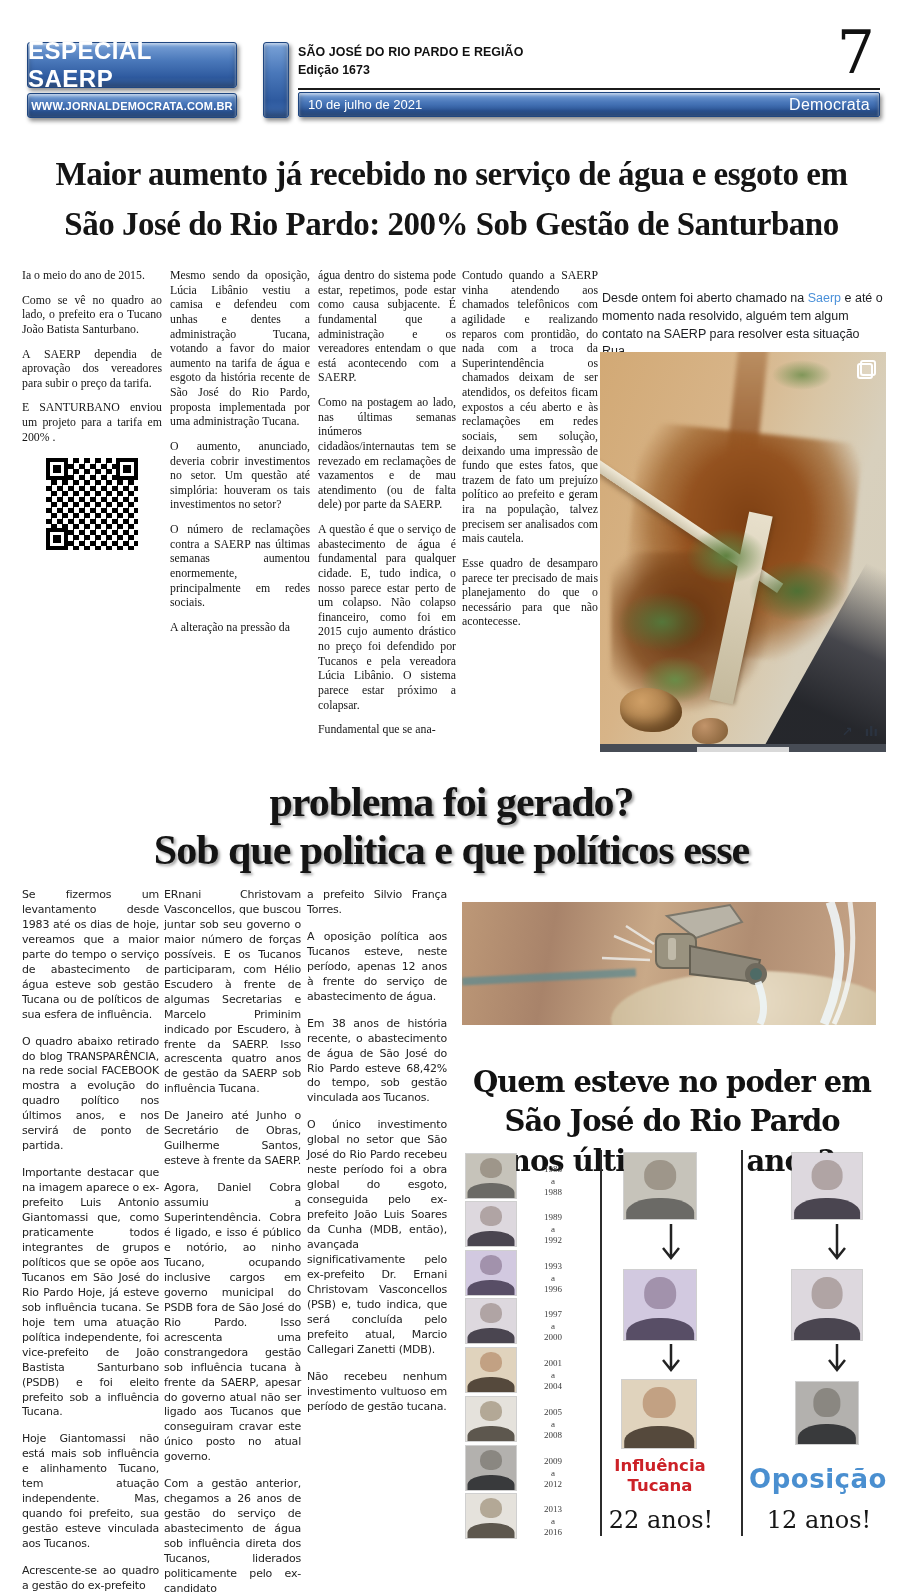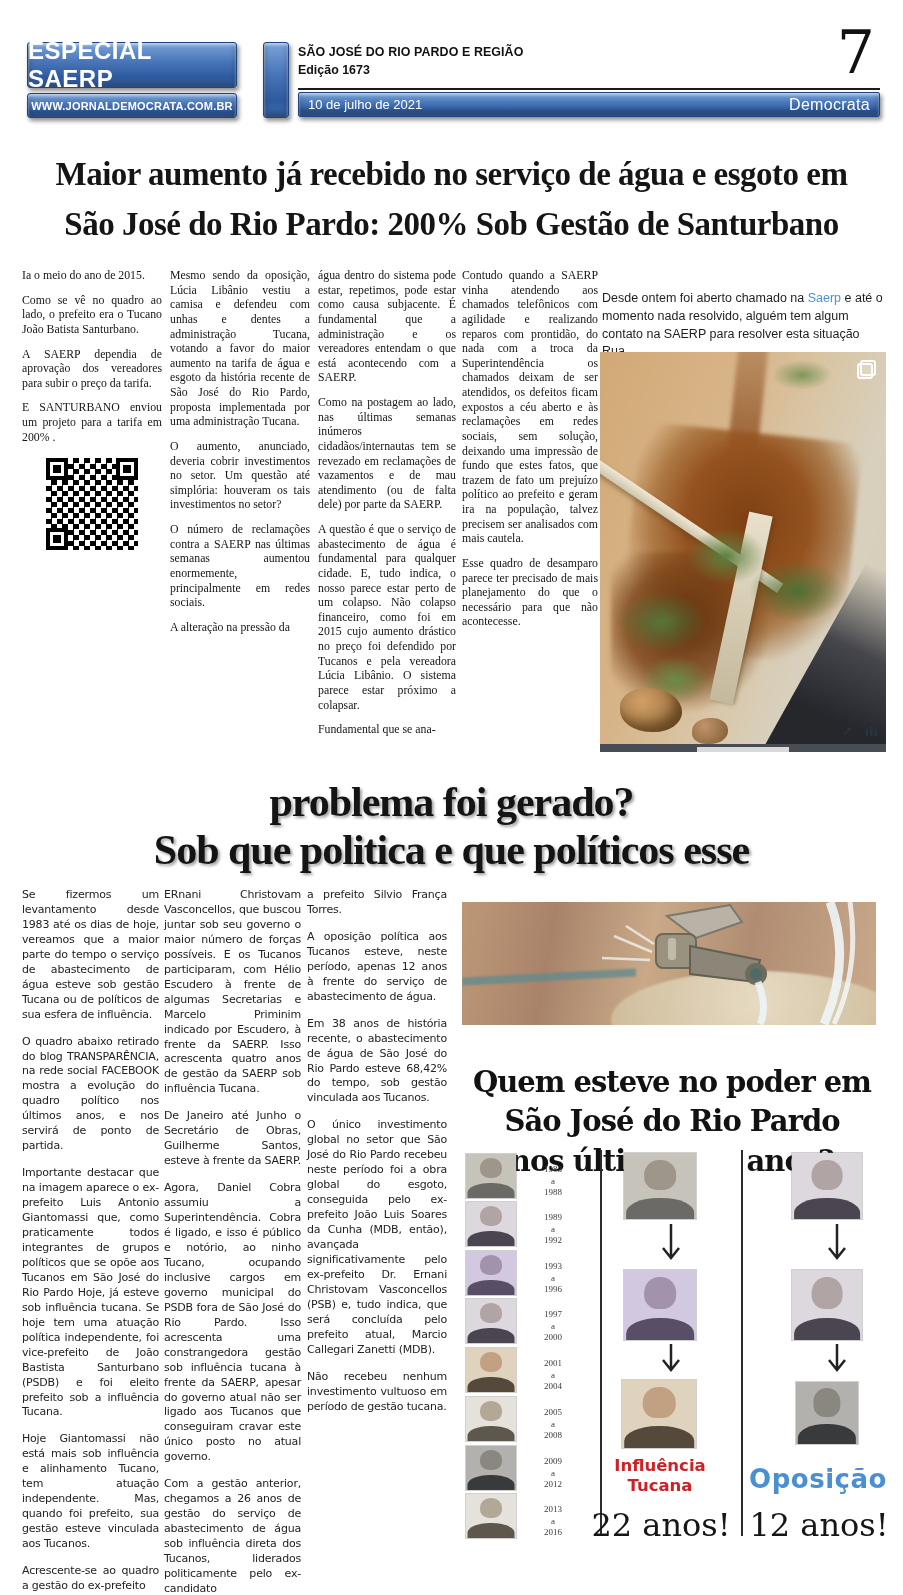--- a/index.html
+++ b/index.html
@@ -130,21 +130,21 @@
              font-size:9px;line-height:1.3;color:#3c3c3c;margin-top:12px;}
   .mini-year span{display:block;}
 
   .down-arrow{position:absolute;width:26px;}
   .down-arrow svg{display:block;width:100%;height:100%;}
 
   .label-red{position:absolute;left:606px;top:1456px;width:108px;text-align:center;
       font-family:"DejaVu Sans",sans-serif;font-weight:bold;font-size:16.5px;line-height:1.2;color:#cc2127;}
   .label-blue{position:absolute;left:744px;top:1464px;width:148px;text-align:center;
       font-family:"DejaVu Sans",sans-serif;font-weight:bold;font-size:26px;color:#4a8fd0;letter-spacing:.5px;}
-  .years-big{position:absolute;top:1506px;text-align:center;font-family:"DejaVu Serif",serif;font-size:32px;color:#161616;}
+  .years-big{position:absolute;top:1506px;text-align:center;font-family:"DejaVu Serif",serif;font-size:24px;color:#161616;}
   .yb-left{left:588px;width:146px;} .yb-right{left:746px;width:146px;}
 </style>
 </head>
 <body>
 
 <div class="page">
 
   <div class="badge blue-grad">
       <span>ESPECIAL SAERP</span>
     </div>

